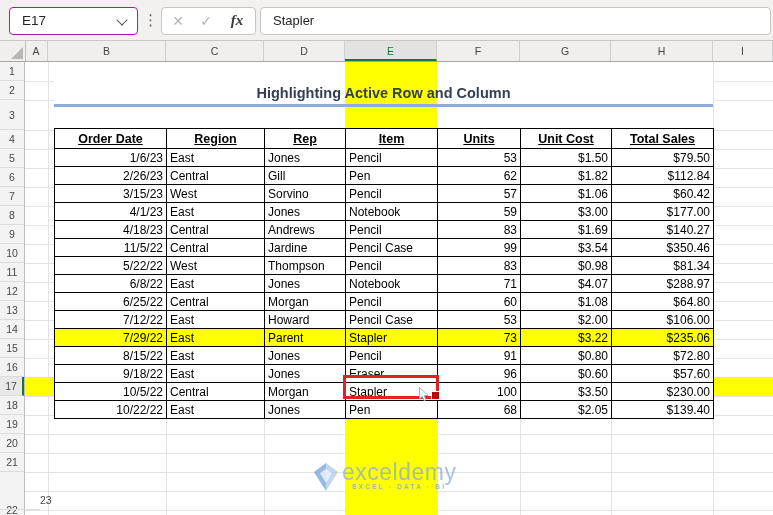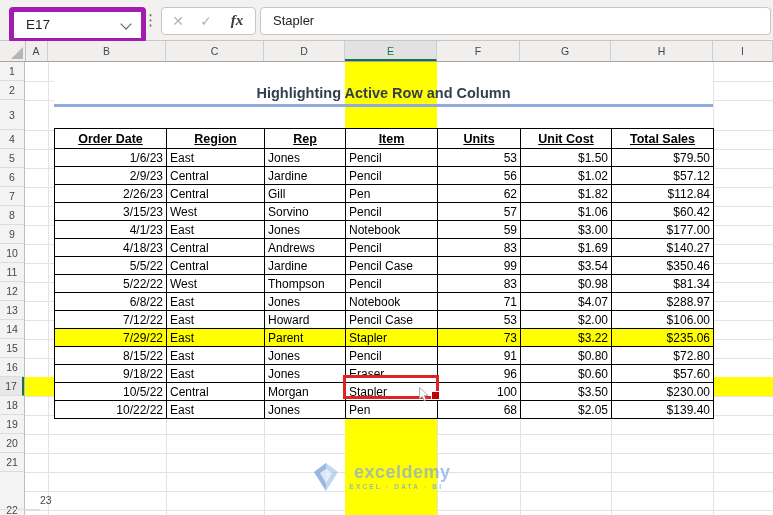--- a/index.html
+++ b/index.html
@@ -1,21 +1,21 @@
 <!DOCTYPE html>
 <html style="--hl: #ffff00; --red: #e02222; --green: #1e7145; --title: #333f50; --underline: #8faadc;"><head>
 <meta charset="utf-8">
 <style>
   html,body{margin:0;padding:0;background:#fff;}
   #app{position:relative;width:773px;height:515px;overflow:hidden;background:#fff;
        font-family:"Liberation Sans",sans-serif;-webkit-font-smoothing:antialiased;}
 
   
   .topbar{position:absolute;left:0;top:0;width:773px;height:40px;background:#f3f1f0;border-bottom:1px solid #c9c7c5;}
-  .namebox{position:absolute;left:9px;top:7px;width:127px;height:26px;background:#fff;border:5px solid #a21caf;border-radius:4px;}
+  .namebox{position:absolute;left:9px;top:7px;width:127px;height:26px;background:#fff;border:1px solid #a21caf;border-radius:4px;}
   .namebox .ref{position:absolute;left:12px;top:5px;font-size:13.5px;color:#252423;}
   .chev{position:absolute;right:11px;top:8px;width:7px;height:7px;border-right:1.6px solid #5a5a5a;border-bottom:1.6px solid #5a5a5a;transform:rotate(45deg);}
   .dots{position:absolute;left:143px;top:5px;width:12px;height:30px;color:#605e5c;font-size:15px;line-height:30px;text-align:center;}
   .fxgroup{position:absolute;left:161px;top:7px;width:93px;height:26px;background:#fff;border:1px solid #c8c6c4;border-radius:4px;}
   .fxgroup .ic{position:absolute;top:0;height:26px;line-height:26px;text-align:center;width:26px;font-size:14px;color:#b5b2b0;}
   .ic-x{left:3px;} .ic-ok{left:31px;}
   .ic-fx{position:absolute;left:61px;top:0;height:26px;line-height:25px;width:28px;text-align:center;
          font-family:"Liberation Serif",serif;font-style:italic;font-weight:600;font-size:15px;color:#3a3a3a;}
   .fbar{position:absolute;left:260px;top:7px;width:509px;height:26px;background:#fff;border:1px solid #c8c6c4;border-radius:4px;}
   .fbar .val{position:absolute;left:12px;top:5px;font-size:13px;color:#252423;}
@@ -51,21 +51,21 @@
   tr.active td{background:var(--hl);}
 
   
   .selbox{position:absolute;left:343px;top:313px;width:96px;height:24px;border:3px solid var(--red);box-sizing:border-box;z-index:7;}
   .handle{position:absolute;right:-4px;bottom:-4px;width:7px;height:7px;background:#c00000;border:1.5px solid #fff;}
   .cursor{position:absolute;left:419px;top:325px;z-index:8;}
 
   
   .wm{position:absolute;left:314px;top:401px;display:flex;align-items:flex-start;z-index:9;opacity:.85;}
   .wm .txtcol{margin-left:4px;}
-  .wm .brand{font-size:18px;font-weight:bold;color:rgba(127,166,216,.8);letter-spacing:.5px;line-height:19px;margin-left:12px;}
+  .wm .brand{font-size:23px;font-weight:normal;color:rgba(127,166,216,.8);letter-spacing:.5px;line-height:19px;}
   .wm .tag{font-size:6.5px;font-weight:bold;color:rgba(127,166,216,.9);letter-spacing:2.2px;margin-top:1px;text-align:center;}
 </style>
 </head>
 <body>
 
 <div id="app">
 
   <div class="topbar">
     <div class="namebox">
       <span class="ref">E17</span>
@@ -164,29 +164,20 @@
           <tr>
             <td class="r">1/6/23</td>
             <td class="l">East</td>
             <td class="l">Jones</td>
             <td class="l item">Pencil</td>
             <td class="r">53</td>
             <td class="r">$1.50</td>
             <td class="r">$79.50</td>
           </tr>
           <tr>
-            <td class="r">2/9/23</td>
-            <td class="l">Central</td>
-            <td class="l">Jardine</td>
-            <td class="l item">Pencil</td>
-            <td class="r">56</td>
-            <td class="r">$1.02</td>
-            <td class="r">$57.12</td>
-          </tr>
-          <tr>
             <td class="r">2/26/23</td>
             <td class="l">Central</td>
             <td class="l">Gill</td>
             <td class="l item">Pen</td>
             <td class="r">62</td>
             <td class="r">$1.82</td>
             <td class="r">$112.84</td>
           </tr>
           <tr>
             <td class="r">3/15/23</td>
@@ -209,21 +200,21 @@
           <tr>
             <td class="r">4/18/23</td>
             <td class="l">Central</td>
             <td class="l">Andrews</td>
             <td class="l item">Pencil</td>
             <td class="r">83</td>
             <td class="r">$1.69</td>
             <td class="r">$140.27</td>
           </tr>
           <tr>
-            <td class="r">5/5/22</td>
+            <td class="r">11/5/22</td>
             <td class="l">Central</td>
             <td class="l">Jardine</td>
             <td class="l item">Pencil Case</td>
             <td class="r">99</td>
             <td class="r">$3.54</td>
             <td class="r">$350.46</td>
           </tr>
           <tr>
             <td class="r">5/22/22</td>
             <td class="l">West</td>
@@ -234,20 +225,29 @@
             <td class="r">$81.34</td>
           </tr>
           <tr>
             <td class="r">6/8/22</td>
             <td class="l">East</td>
             <td class="l">Jones</td>
             <td class="l item">Notebook</td>
             <td class="r">71</td>
             <td class="r">$4.07</td>
             <td class="r">$288.97</td>
+          </tr>
+          <tr>
+            <td class="r">6/25/22</td>
+            <td class="l">Central</td>
+            <td class="l">Morgan</td>
+            <td class="l item">Pencil</td>
+            <td class="r">60</td>
+            <td class="r">$1.08</td>
+            <td class="r">$64.80</td>
           </tr>
           <tr>
             <td class="r">7/12/22</td>
             <td class="l">East</td>
             <td class="l">Howard</td>
             <td class="l item">Pencil Case</td>
             <td class="r">53</td>
             <td class="r">$2.00</td>
             <td class="r">$106.00</td>
           </tr>

